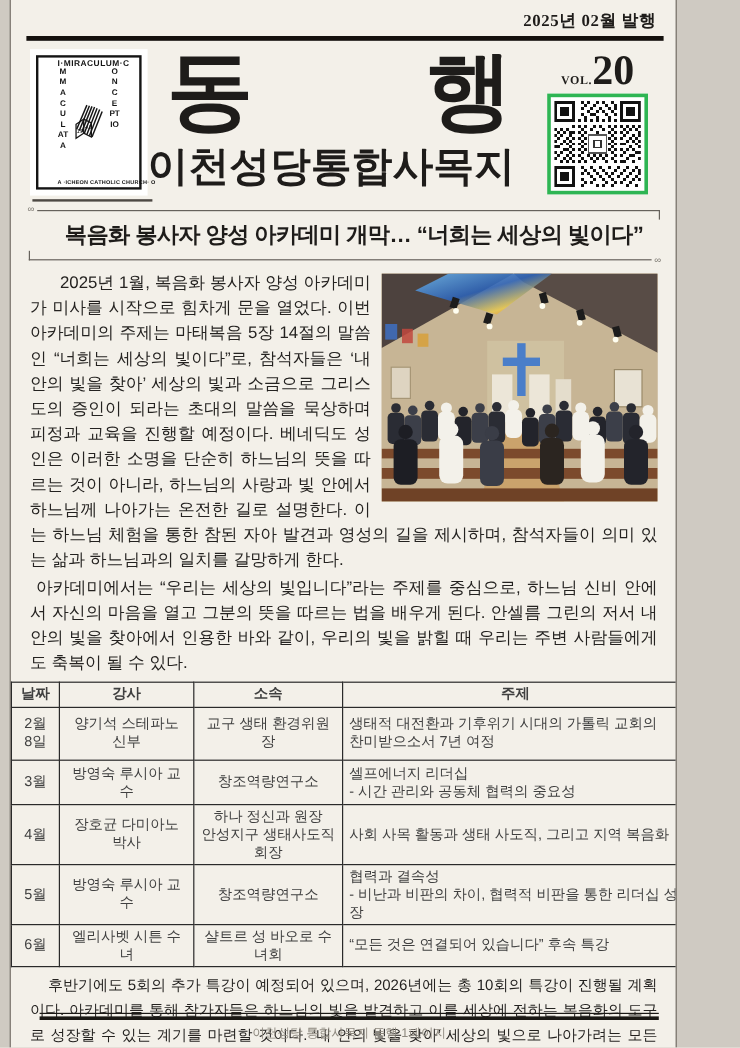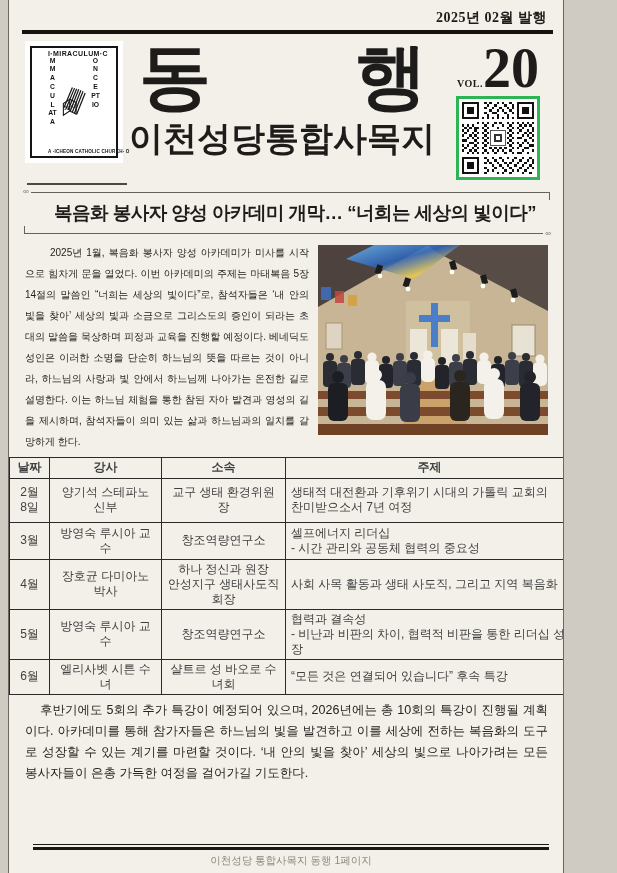--- a/index.html
+++ b/index.html
@@ -20,41 +20,41 @@
   .logo-top, .logo-bottom { text-align: center; font-weight: bold; color: #141414; }
   .logo-top { font-size: 7px; letter-spacing: .4px; }
   .logo-bottom { font-size: 4.6px; letter-spacing: .2px; white-space: nowrap; }
   .logo-mid { flex: 1; display: flex; }
   .logo-side { width: 9px; font-size: 6.8px; font-weight: bold; line-height: 1.3;
     word-break: break-all; text-align: center; color: #141414; }
   .logo-art { flex: 1; }
   .title-col { flex: 1; padding-top: 0; }
   .main-title { width: 286px; margin: 0 auto; display: flex; justify-content: space-between;
     font-size: 72px; font-weight: 900; line-height: .98; letter-spacing: -2px; }
-  .subtitle { margin-top: 5px; text-align: center; font-size: 34px; font-weight: 800;
+  .subtitle { margin-top: 5px; text-align: left; font-size: 34px; font-weight: 800;
     letter-spacing: 0px; white-space: nowrap; }
   .vol-col { width: 114px; flex: none; text-align: center; padding-top: 2px; }
   .vol-line { font-family: "Liberation Serif", serif; font-weight: bold; white-space: nowrap; }
   .vol-label { font-size: 10px; letter-spacing: .5px; }
-  .vol-number { font-size: 56px; line-height: .9; }
+  .vol-number { font-size: 35px; line-height: .9; }
   .qr-frame { margin-top: 3px; display: inline-block; border: 3.5px solid #2eb553;
     background: #fff; padding: 3px; line-height: 0; }
   .logo-underline { margin: 3px 0 0 18px; width: 100px; border-top: 2px solid #4c4843; }
   
   .headline-frame { position: relative; margin: 7px 13px 0 15px; padding: 8px 4px 9px 30px; }
   .hl-top { position: absolute; top: 0; left: 7px; right: 0; height: 8px;
     border-top: 1.5px solid #66625c; border-right: 1.5px solid #66625c; }
   .hl-bottom { position: absolute; bottom: 0; left: 0; right: 7px; height: 8px;
     border-bottom: 1.5px solid #66625c; border-left: 1.5px solid #66625c; }
   .hl-mark { position: absolute; font-size: 8px; color: #77736c; line-height: 1; }
   .hl-mark.tl { top: -4px; left: -1px; }
   .hl-mark.br { bottom: -4px; right: -1px; }
   .headline-text { font-size: 18.5px; font-weight: 800; letter-spacing: -.5px; white-space: nowrap; }
   
-  .article { margin: 8px 15px 0 16px; font-size: 10px; line-height: 21px;
+  .article { margin: 8px 15px 0 16px; font-size: 14px; line-height: 21px;
     text-align: justify; color: #242220; }
   .photo-wrap { float: right; width: 230px; height: 190px; margin: 3px 0 4px 9px;
     background: #c7b595; line-height: 0; }
   .p1 { text-indent: 25px; }
   .p2 { clear: both; margin-top: 2px; text-indent: 5px; }
   
   .schedule-title { margin: 7px 0 0 24px; font-size: 14.5px; font-weight: 700; letter-spacing: -.3px; }
   table.schedule { margin: 5px auto 0; width: 565px; table-layout: fixed;
     border-collapse: collapse; font-size: 12px; line-height: 15px; color: #404040; }
   .schedule th, .schedule td { border: 1.4px solid #2a2a2a; padding: 2px 5px;
@@ -278,20 +278,21 @@
               <rect x="132" y="137" width="20" height="39" rx="6" fill="#2b2520"></rect>
             <circle cx="176" cy="129" r="6" fill="#f3f1ea"></circle>
               <rect x="166" y="134" width="20" height="40" rx="7" fill="#f3f1ea"></rect>
             <circle cx="212" cy="132" r="6" fill="#23242b"></circle>
               <rect x="202" y="138" width="20" height="38" rx="6" fill="#23242b"></rect>
           </g>
         </g>
       </svg>
     </div>
     <p class="p1">2025년 1월, 복음화 봉사자 양성 아카데미가 미사를 시작으로 힘차게 문을 열었다. 이번 아카데미의 주제는 마태복음 5장 14절의 말씀인 “너희는 세상의 빛이다”로, 참석자들은 ‘내 안의 빛을 찾아’ 세상의 빛과 소금으로 그리스도의 증인이 되라는 초대의 말씀을 묵상하며 피정과 교육을 진행할 예정이다.  베네딕도 성인은 이러한 소명을 단순히 하느님의 뜻을 따르는 것이 아니라, 하느님의 사랑과 빛 안에서 하느님께 나아가는 온전한 길로 설명한다. 이는 하느님 체험을 통한 참된 자아 발견과 영성의 길을 제시하며, 참석자들이 의미 있는 삶과 하느님과의 일치를 갈망하게 한다.</p>
+    <p class="p2">아카데미에서는 “우리는 세상의 빛입니다”라는 주제를 중심으로, 하느님 신비 안에서 자신의 마음을 열고 그분의 뜻을 따르는 법을 배우게 된다. 안셀름 그린의 저서 내 안의 빛을 찾아에서 인용한 바와 같이, 우리의 빛을 밝힐 때 우리는 주변 사람들에게도 축복이 될 수 있다.</p>
   </div>
 
 
   <table class="schedule">
     <colgroup>
         <col style="width:40px">
         <col style="width:112px">
         <col style="width:124px">
         <col>
       </colgroup>

